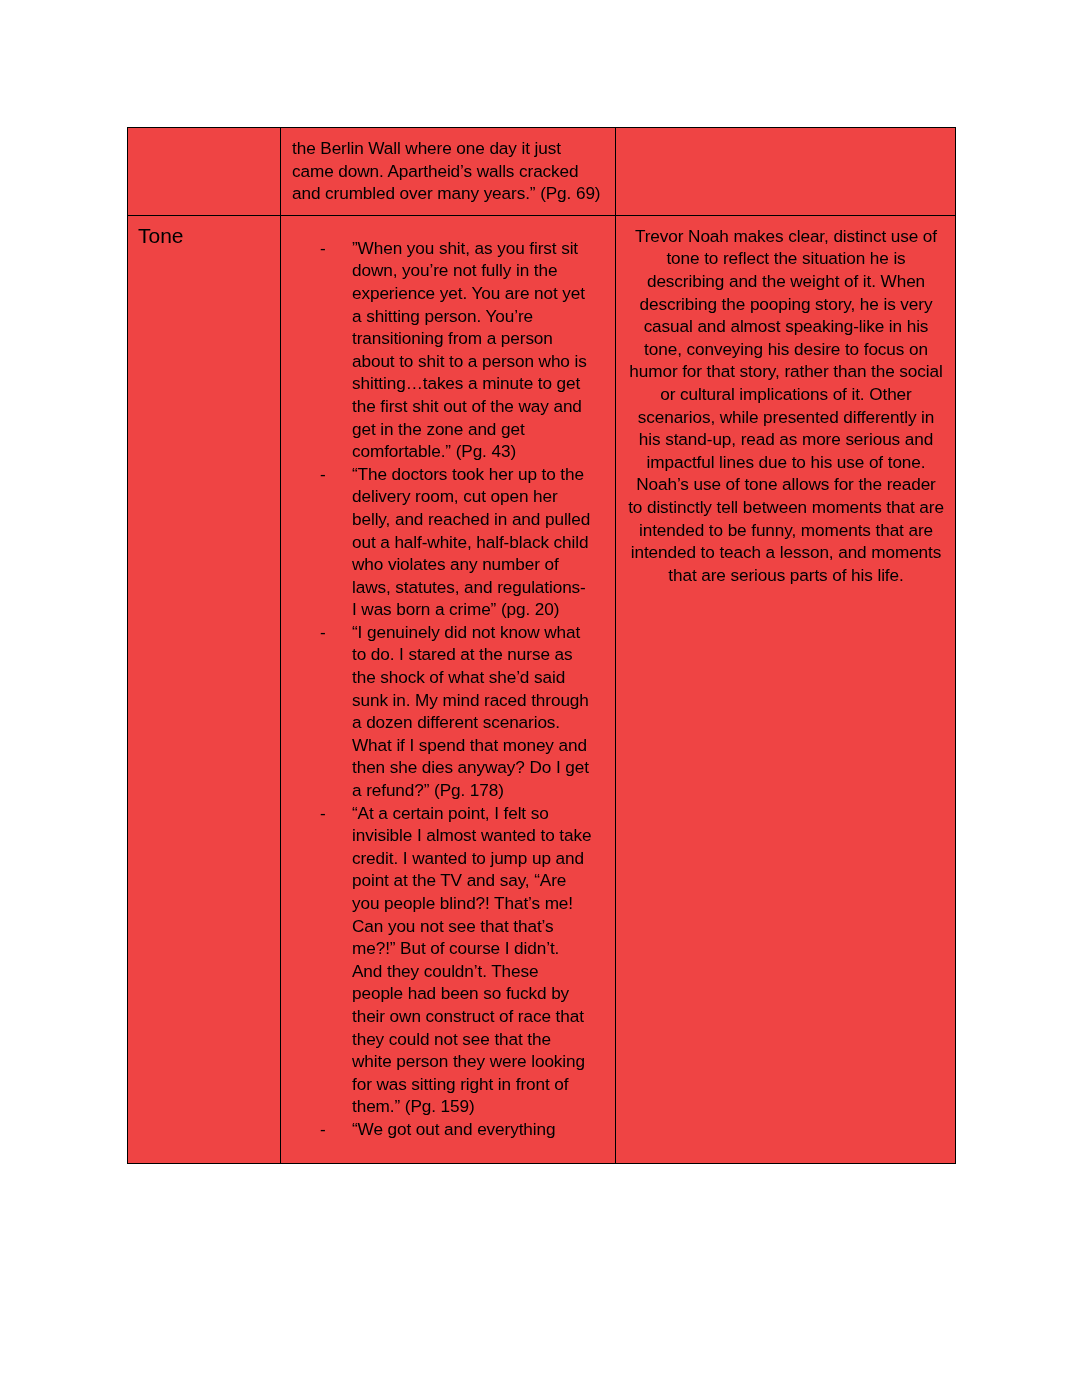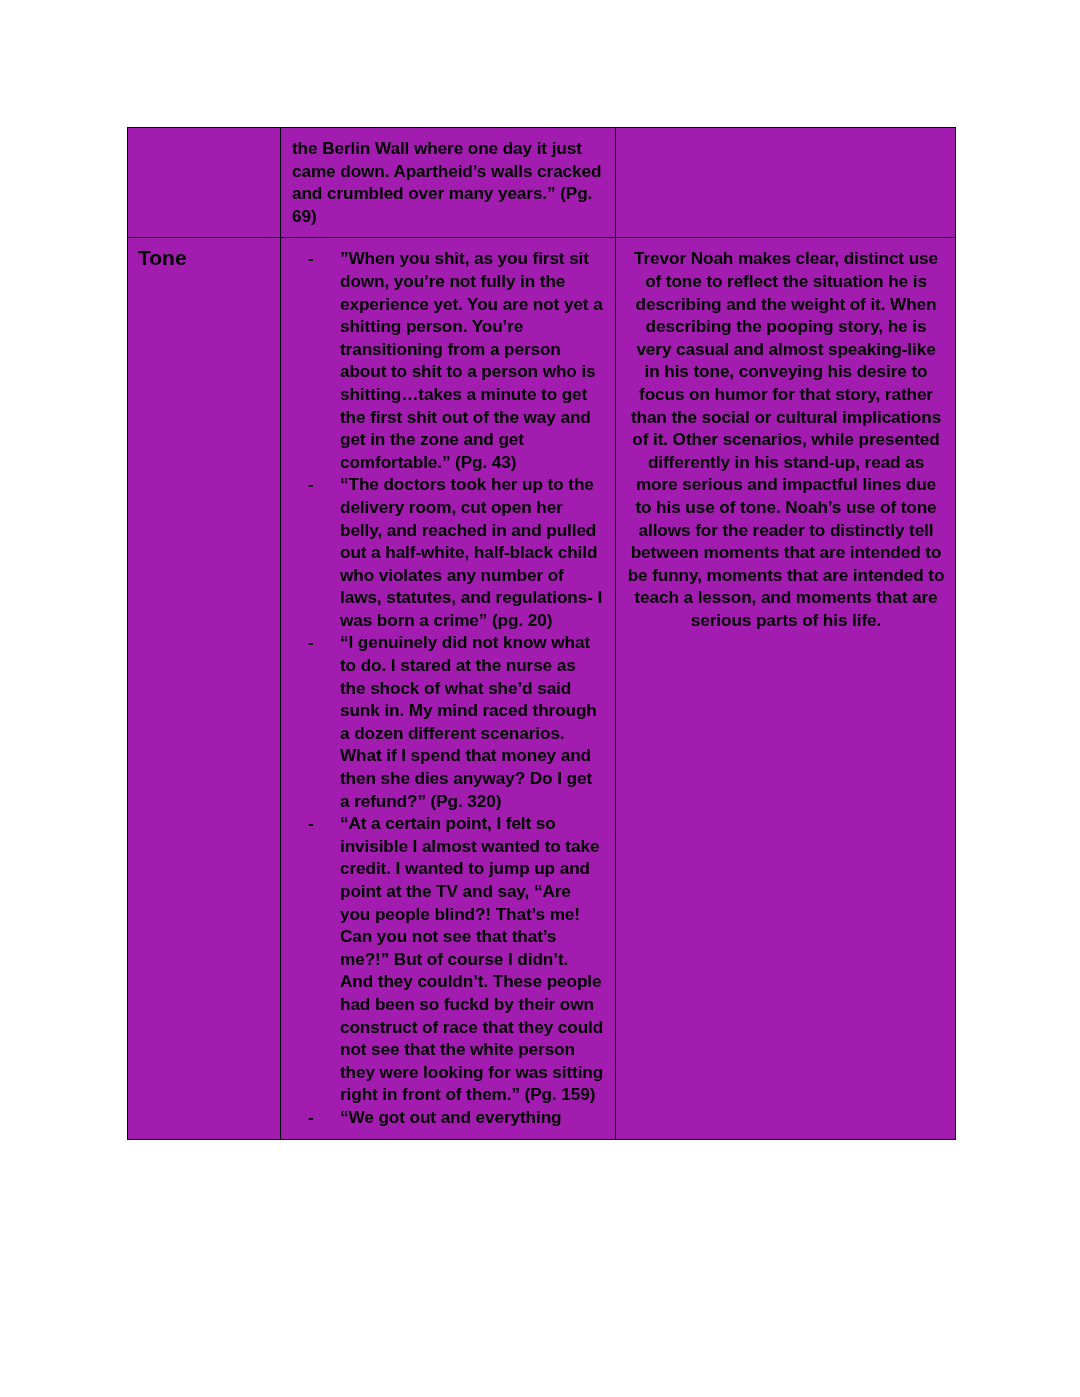--- a/index.html
+++ b/index.html
@@ -30,22 +30,21 @@
     top: 127px;
     width: 828px;
     border-collapse: collapse;
     table-layout: fixed;
   }
 
   .analysis-table td {
     border: 1.6px solid #000000;
     vertical-align: top;
     padding: 0;
-    background: #a21caf;
-    font-weight: bold;
+    background: #ef4444;
   }
 
   .col-term    { width: 153px; }
   .col-quotes  { width: 335px; }
   .col-analysis{ width: 340px; }
 
   .cell-inner {
     padding: 9px 10px 10px 11px;
     font-size: 17.2px;
     line-height: 22.6px;
@@ -61,21 +60,21 @@
   }
 
   
   .continuation {
     margin: 0;
   }
 
   
   ul.dash-list {
     list-style: none;
-    margin: 0;
+    margin: 12px;
     padding: 0;
   }
   ul.dash-list > li {
     position: relative;
     padding-left: 49px;
     margin: 0;
   }
   ul.dash-list > li::before {
     content: "-";
     position: absolute;
@@ -121,21 +120,21 @@
 
       <tr>
         <td>
           <div class="term-label">Tone</div>
         </td>
         <td>
           <div class="cell-inner tight-left">
             <ul class="dash-list">
               <li>”When you shit, as you first sit down, you’re not fully in the experience yet. You are not yet a shitting person. You’re transitioning from a person about to shit to a person who is shitting…takes a minute to get the first shit out of the way and get in the zone and get comfortable.” (Pg. 43)</li>
               <li>“The doctors took her up to the delivery room, cut open her belly, and reached in and pulled out a half-white, half-black child who violates any number of laws, statutes, and regulations- I was born a crime” (pg. 20)</li>
-              <li>“I genuinely did not know what to do. I stared at the nurse as the shock of what she’d said sunk in. My mind raced through a dozen different scenarios. What if I spend that money and then she dies anyway? Do I get a refund?” (Pg. 320)</li>
+              <li>“I genuinely did not know what to do. I stared at the nurse as the shock of what she’d said sunk in. My mind raced through a dozen different scenarios. What if I spend that money and then she dies anyway? Do I get a refund?” (Pg. 178)</li>
               <li>“At a certain point, I felt so invisible I almost wanted to take credit. I wanted to jump up and point at the TV and say, “Are you people blind?! That’s me! Can you not see that that’s me?!” But of course I didn’t. And they couldn’t. These people had been so fuckd by their own construct of race that they could not see that the white person they were looking for was sitting right in front of them.” (Pg. 159)</li>
               <li>“We got out and everything</li>
             </ul>
           </div>
         </td>
         <td>
           <div class="cell-inner">
             <p class="analysis-para">Trevor Noah makes clear, distinct use of tone to reflect the situation he is describing and the weight of it. When describing the pooping story, he is very casual and almost speaking-like in his tone, conveying his desire to focus on humor for that story, rather than the social or cultural implications of it. Other scenarios, while presented differently in his stand-up, read as more serious and impactful lines due to his use of tone. Noah’s use of tone allows for the reader to distinctly tell between moments that are intended to be funny, moments that are intended to teach a lesson, and moments that are serious parts of his life.</p>
           </div>
         </td>

